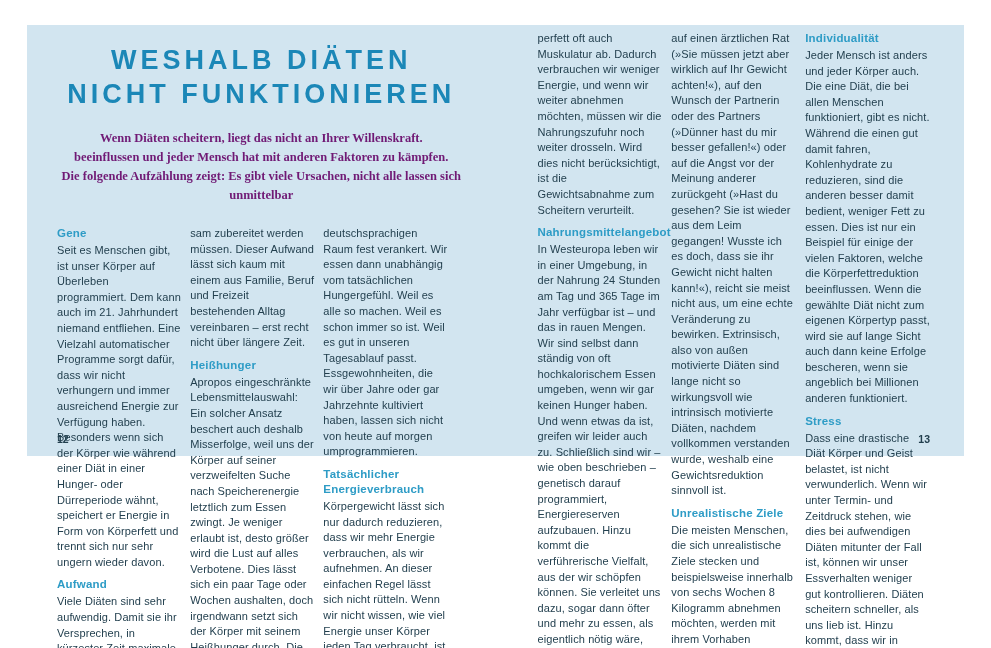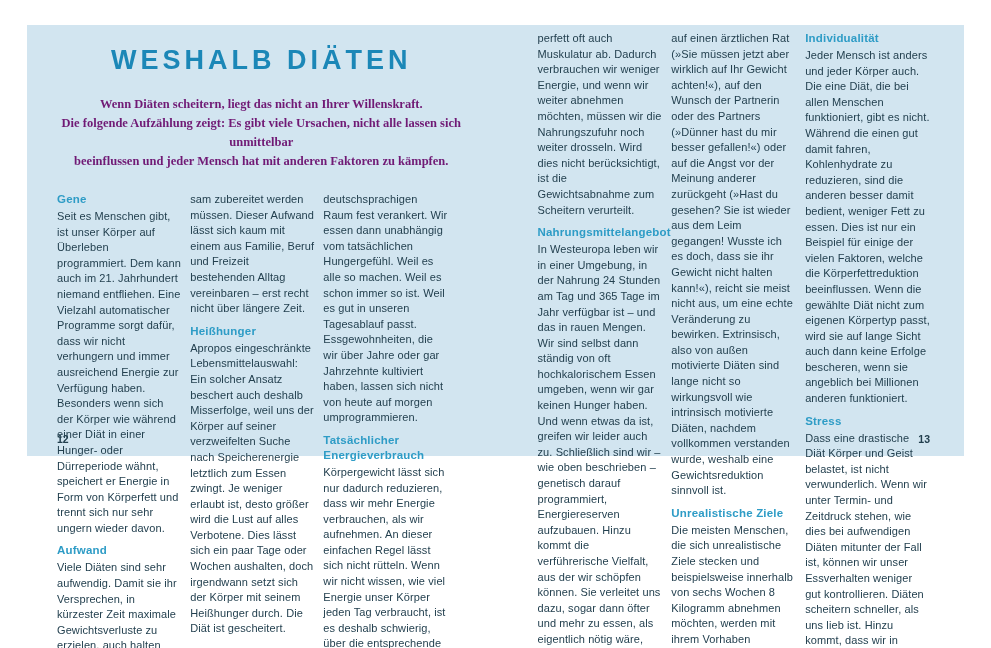--- a/index.html
+++ b/index.html
@@ -83,25 +83,26 @@
   .pagenum-right { right: 34px; }
 </style>
 </head>
 <body>
 
 <div class="spread">
 
   <div class="page page-left">
     <h1 class="chapter-title">
       <span>WESHALB DIÄTEN</span><br>
+      <span>NICHT FUNKTIONIEREN</span>
     </h1>
     <div class="intro">
       <div>Wenn Diäten scheitern, liegt das nicht an Ihrer Willenskraft.</div>
+      <div>beeinflussen und jeder Mensch hat mit anderen Faktoren zu kämpfen.</div>
       <div>Die folgende Aufzählung zeigt: Es gibt viele Ursachen, nicht alle lassen sich unmittelbar</div>
-      <div>beeinflussen und jeder Mensch hat mit anderen Faktoren zu kämpfen.</div>
     </div>
 
     <div class="cols">
       <div class="col">
         <h3>Gene</h3>
         <p>Seit es Menschen gibt, ist unser Körper auf Überleben programmiert. Dem kann auch im 21. Jahrhundert niemand entfliehen. Eine Vielzahl automatischer Programme sorgt dafür, dass wir nicht verhungern und immer ausreichend Energie zur Verfügung haben. Besonders wenn sich der Körper wie während einer Diät in einer Hunger- oder Dürreperiode wähnt, speichert er Energie in Form von Körperfett und trennt sich nur sehr ungern wieder davon.</p>
         <h3>Aufwand</h3>
         <p>Viele Diäten sind sehr aufwendig. Damit sie ihr Versprechen, in kürzester Zeit maximale Gewichtsverluste zu erzielen, auch halten können, müssen sie mit drastischen Maßnahmen arbeiten: exzessiven Sporteinheiten, einer minimalen Aufnahme und einer starken Einschränkung der Lebensmittel, die oft müh-</p>
       </div>
       <div class="col">

